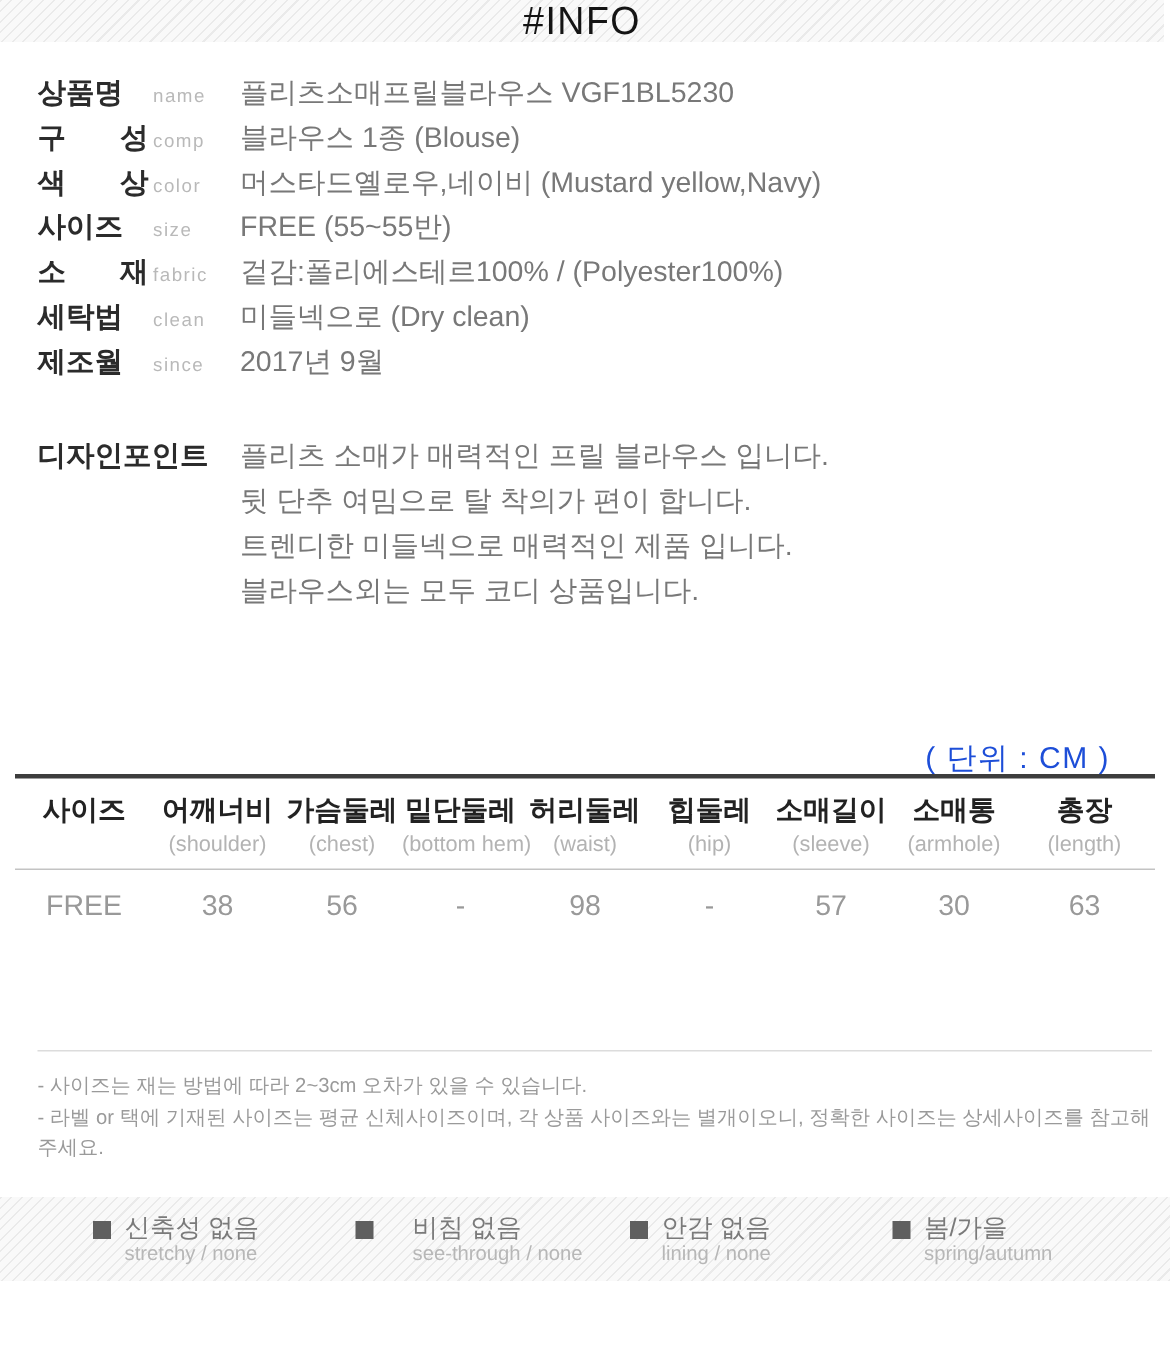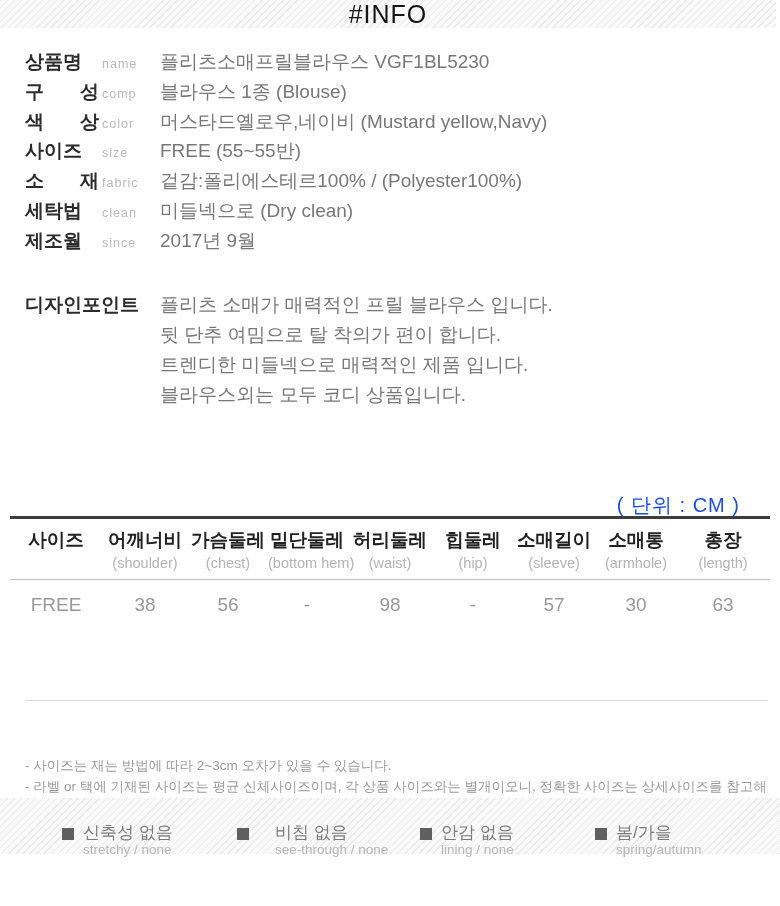--- a/index.html
+++ b/index.html
@@ -46,25 +46,25 @@
   .size-table { position:absolute; top:516px; left:10px; width:760px; border-top:3px solid #3d3d3d; }
   .tbl-grid { display:grid; grid-template-columns:92px 86px 80px 78px 88px 78px 84px 80px 94px; }
   .tbl-head { padding-top:8px; padding-bottom:6px; border-bottom:1px solid #c3c3c3; }
   .th-cell { text-align:center; }
   .th-ko { font-size:18.5px; font-weight:600; color:#222222; line-height:26px; white-space:nowrap; }
   .th-en { font-size:14.5px; color:#b3b3b3; line-height:20px; white-space:nowrap; }
   .tbl-row { padding:14px 0 12px 0; }
   .td-cell { text-align:center; font-size:19px; color:#999999; }
   
   .notes-rule { position:absolute; top:700px; left:25px; width:743px; border-top:1px solid #dcdcdc; }
-  .notes { position:absolute; top:756px; left:25px; width:745px; }
+  .notes { position:absolute; top:714px; left:25px; width:745px; }
   .note-line { font-size:13.5px; color:#9a9a9a; line-height:20.5px; }
   
   .attr-bar { position:absolute; top:798px; left:0; width:780px; height:56px; }
-  .attr-item { position:absolute; top:25px; display:flex; }
+  .attr-item { position:absolute; top:11px; display:flex; }
   .attr-bullet { width:12px; height:12px; background:#5f5f5f; margin-top:5px; margin-right:9px; flex:none; }
   .attr-ko { font-size:17px; color:#7a7a7a; font-weight:500; line-height:19px; }
   .attr-en { font-size:13.5px; color:#b7b7b7; line-height:16px; }
 </style>
 </head>
 <body>
 
 <div class="info-header stripes">
   <span class="title">#INFO</span>
 </div>

